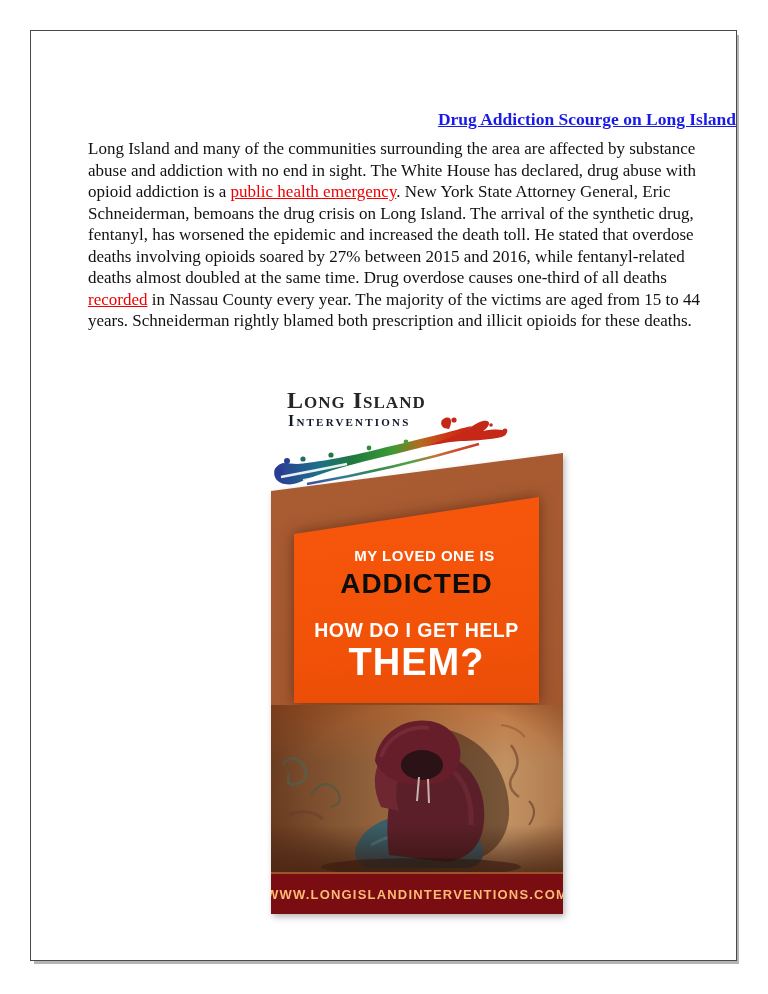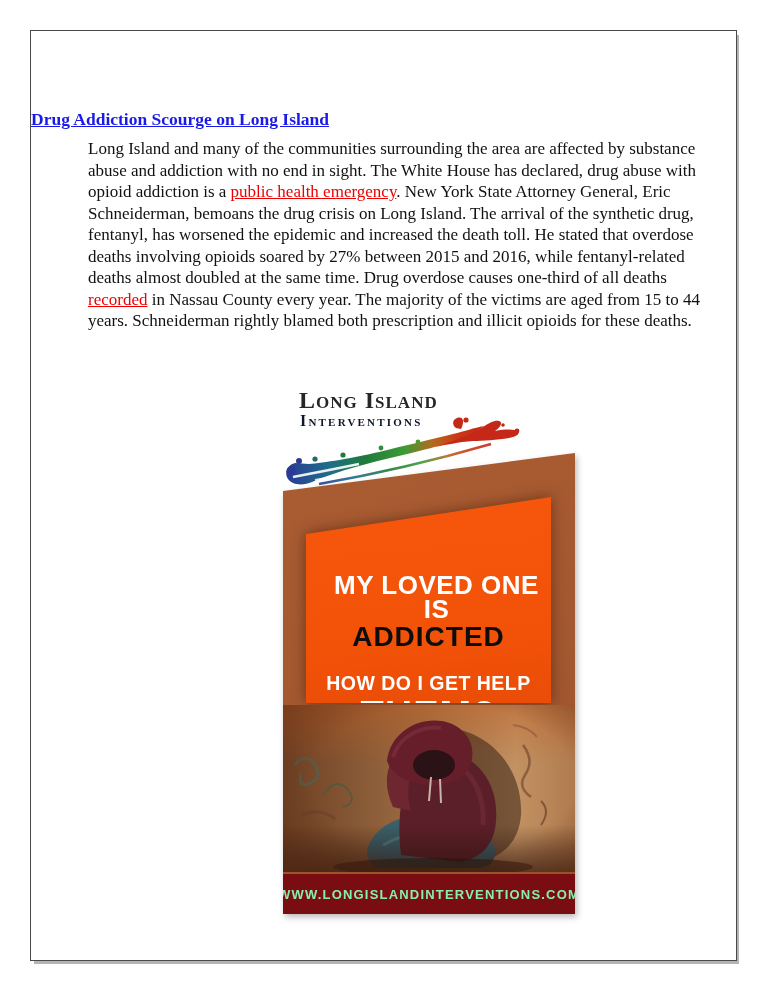--- a/index.html
+++ b/index.html
@@ -1,52 +1,52 @@
 <!DOCTYPE html>
 <html><head>
 <meta charset="utf-8">
 <style>
   html,body{margin:0;padding:0;background:#ffffff;}
   .canvas{position:relative;width:768px;height:994px;background:#ffffff;overflow:hidden;
           font-family:"Liberation Serif",serif;}
   .page-frame{position:absolute;left:30px;top:30px;width:705px;height:929px;
               background:#ffffff;border:1px solid #4a4a4a;
               box-shadow:3px 4px 0 -1px #b4b4b4;}
-  .doc-title{margin:78px 0 0 0;text-align:left;font-size:17.5px;font-weight:bold;
+  .doc-title{margin:78px 0 0 0;text-align:right;font-size:17.5px;font-weight:bold;
              color:#1a1ae8;text-decoration:underline;cursor:pointer;}
   .doc-paragraph{margin:8px 40px 0 57px;width:612px;font-size:17px;line-height:21.5px;
                  color:#111111;text-align:left;}
   .inline-link{color:#ee0000;text-decoration:underline;cursor:pointer;}
 
   
-  .figure-wrap{position:absolute;left:252px;top:356px;width:260px;height:527px;}
+  .figure-wrap{position:absolute;left:240px;top:356px;width:260px;height:527px;}
   .logo-line1{position:absolute;left:16px;top:0px;font-variant:small-caps;
               font-size:24px;font-weight:600;letter-spacing:1px;color:#262626;line-height:26px;}
   .logo-line2{position:absolute;left:17px;top:25px;font-variant:small-caps;
               font-size:16px;font-weight:600;letter-spacing:2.2px;color:#0f172a;line-height:18px;}
   .splash-svg{position:absolute;left:2px;top:30px;width:236px;height:70px;z-index:3;}
 
   .brochure-shadow{position:absolute;left:0;top:66px;width:292px;height:461px;
                    filter:drop-shadow(2px 3px 3px rgba(0,0,0,0.28));}
   .brochure{position:absolute;inset:0;background:linear-gradient(160deg,#aa5c32 0%,#a3582f 55%,#994f2a 100%);
             clip-path:polygon(0 38px,100% 0,100% 100%,0 100%);}
   .poster-shadow{position:absolute;left:23px;top:44px;width:245px;height:206px;
                  filter:drop-shadow(0 0 7px rgba(55,20,5,0.55));}
   .poster{position:absolute;inset:0;background:linear-gradient(175deg,#f7570d 0%,#f25108 70%,#e94d07 100%);
           clip-path:polygon(0 37px,100% 0,100% 100%,0 100%);
           font-family:"Liberation Sans",sans-serif;text-align:center;}
-  .poster-l1{margin-top:76px;font-size:26px;font-weight:bold;color:#ffffff;letter-spacing:0.5px;line-height:24px;padding-left:16px;}
+  .poster-l1{margin-top:47px;font-size:15px;font-weight:bold;color:#ffffff;letter-spacing:0.5px;line-height:24px;padding-left:16px;}
   .poster-l2{font-size:28px;font-weight:bold;color:#0d0d0d;letter-spacing:1px;line-height:32px;}
   .poster-l3{margin-top:17px;font-size:19.5px;font-weight:bold;color:#ffffff;letter-spacing:0.5px;line-height:26px;}
   .poster-l4{font-size:38px;font-weight:bold;color:#ffffff;letter-spacing:1px;line-height:38px;}
   .photo-svg{position:absolute;left:0;top:252px;width:292px;height:167px;}
   .site-bar{position:absolute;left:0;bottom:0;width:100%;height:40px;background:#7a0d11;
             display:flex;align-items:center;justify-content:center;}
   .site-bar span{font-family:"Liberation Sans",sans-serif;font-size:13px;font-weight:bold;
-                 letter-spacing:1.2px;color:#86efac;}
+                 letter-spacing:1.2px;color:#fdba74;}
 </style>
 </head>
 <body>
 
 <div class="canvas">
   <div class="page-frame">
 
     <h1 class="doc-title">Drug Addiction Scourge on Long Island</h1>
 
     <p class="doc-paragraph"><span>Long Island and many of the communities surrounding the area are affected by substance abuse and addiction with no end in sight. The White House has declared, drug abuse with opioid addiction is a </span><span class="inline-link">public health emergency</span><span>. New York State Attorney General, Eric Schneiderman, bemoans the drug crisis on Long Island. The arrival of the synthetic drug, fentanyl, has worsened the epidemic and increased the death toll. He stated that overdose deaths involving opioids soared by 27% between 2015 and 2016, while fentanyl-related deaths almost doubled at the same time. Drug overdose causes one-third of all deaths </span><span class="inline-link">recorded</span><span> in Nassau County every year. The majority of the victims are aged from 15 to 44 years. Schneiderman rightly blamed both prescription and illicit opioids for these deaths.</span></p>

